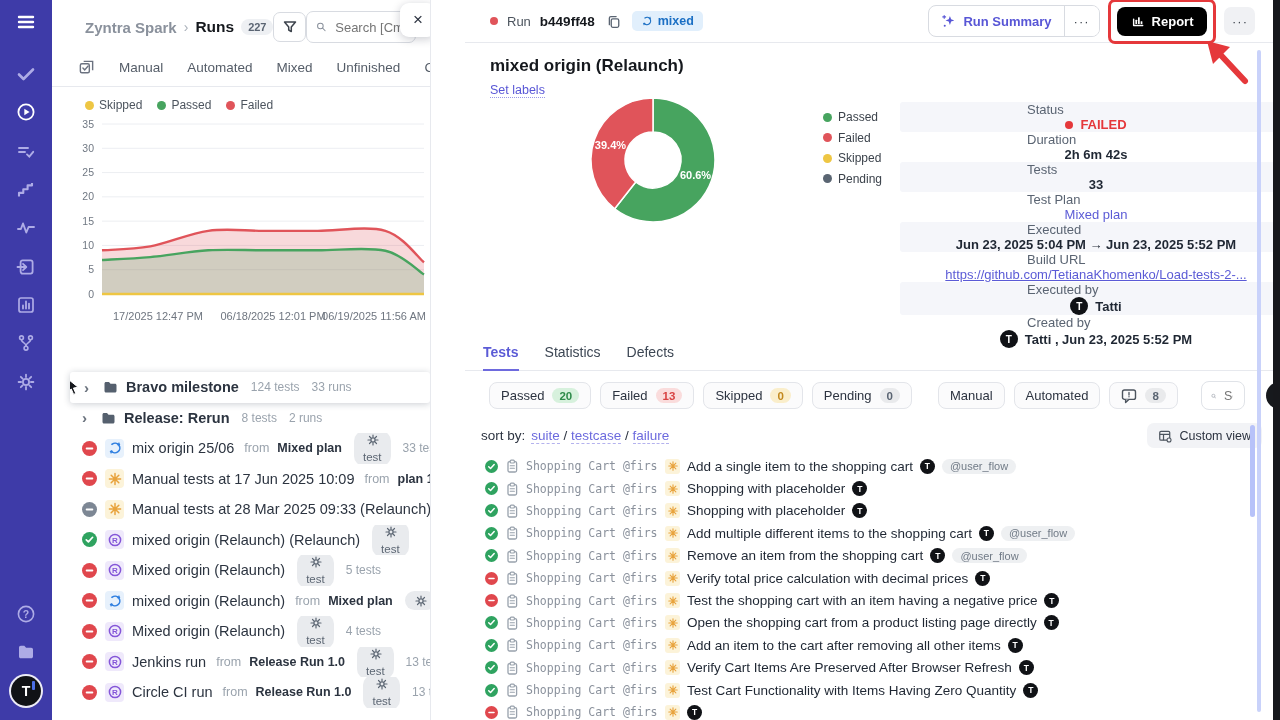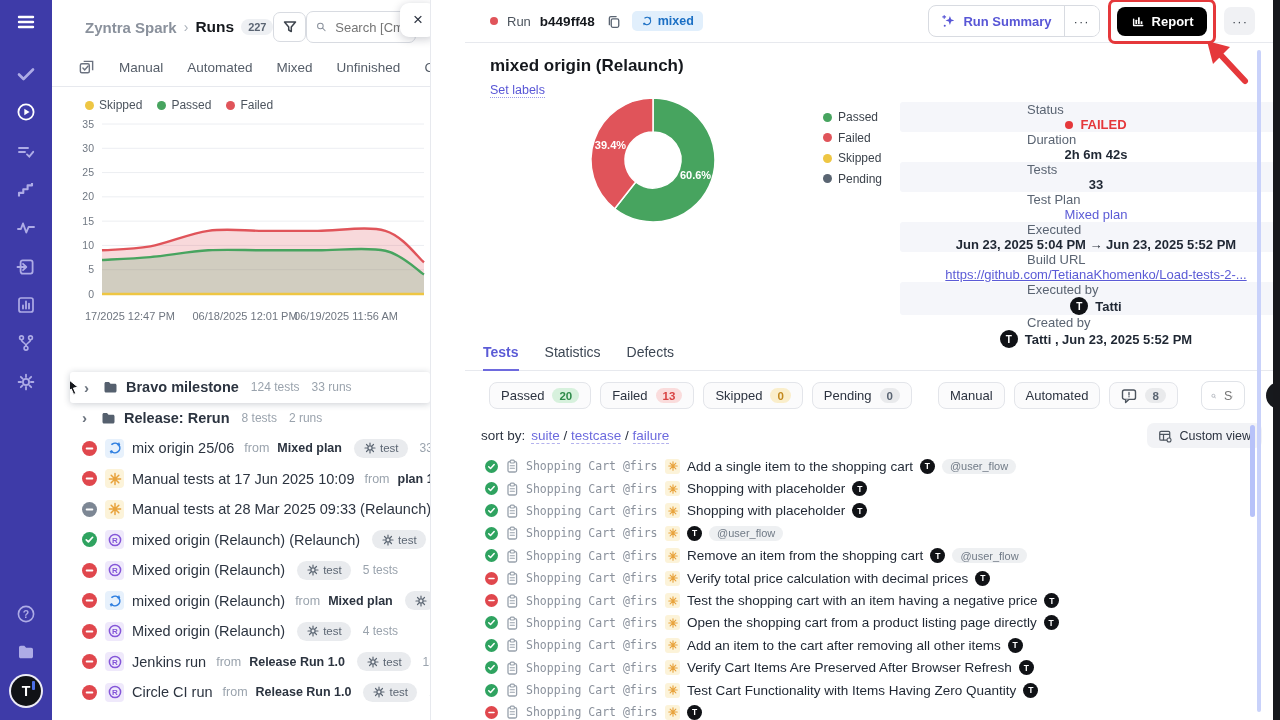--- a/index.html
+++ b/index.html
@@ -25,32 +25,32 @@
   .iconbtn{width:33px;height:30px;border:1px solid #d8dbe1;border-radius:7px;background:#fff;display:flex;align-items:center;justify-content:center;color:#3c434c;cursor:pointer;flex:none;}
   .lsearch{flex:1;min-width:0;height:30px;border:1px solid #d8dbe1;border-radius:7px;display:flex;align-items:center;gap:6px;padding:0 9px;color:#8a919c;overflow:hidden;}
   .lsearch input{border:none;outline:none;width:100%;font-size:13px;color:#394049;font-family:inherit;background:transparent;}
   .float-close{position:absolute;right:-6px;top:3px;width:36px;height:34px;background:#fff;border:none;border-radius:9px;box-shadow:0 2px 10px rgba(15,20,40,.22);font-size:17px;color:#2c3340;cursor:pointer;z-index:8;}
   .lp-tabs{display:flex;align-items:center;gap:24px;margin-top:12px;padding:0 14px 10px 26px;border-bottom:1px solid #e7e9ee;color:#555d68;font-size:13.5px;}
   .lp-tabs .t{cursor:pointer;white-space:nowrap;}
   .lp-legend{display:flex;gap:15px;padding:11px 0 0 33px;font-size:12px;color:#4c545e;}
   .lp-legend .li{display:flex;align-items:center;gap:5px;}
   .dot{width:9px;height:9px;border-radius:50%;display:inline-block;}
   .chart-wrap{position:relative;margin-top:2px;height:214px;}
-  .xlab{position:absolute;top:196px;font-size:11px;color:#6f7680;white-space:nowrap;}
+  .xlab{position:absolute;top:196px;font-size:11px;color:#6f7680;white-space:nowrap;margin-left:28px;}
 
   .runs-list{margin-top:44px;}
   .run-row{position:relative;display:flex;align-items:center;gap:8px;height:30.5px;padding-left:30px;font-size:14.5px;color:#2c3440;cursor:pointer;white-space:nowrap;overflow:hidden;}
   .run-row.hl{margin-left:18px;padding-left:14px;background:#fff;border-radius:3px;box-shadow:0 1px 7px rgba(20,30,55,.22);z-index:2;}
   .chev{color:#6a727d;font-size:15px;font-weight:bold;width:10px;}
   .rname{color:#2c3440;font-size:14.5px;}
   .rname.b{font-weight:600;}
   .rfrom{color:#9aa3ad;font-size:12.5px;margin-left:2px;}
   .rplan{color:#2c3440;font-size:12.5px;font-weight:bold;}
   .rmeta{color:#9aa3ad;font-size:12px;margin-left:4px;}
-  .tbadge{display:inline-flex;align-items:center;gap:4px;background:#e9ebee;color:#5c6673;font-size:11.5px;border-radius:10px;padding:2.5px 9px;margin-left:4px;}
+  .tbadge{display:inline-flex;align-items:center;gap:4px;background:#e9ebee;color:#5c6673;font-size:11.5px;border-radius:10px;padding:2.5px 9px;margin-left:4px;flex-direction:column;}
   .sicon{flex:none;}
   .ticon{width:19px;height:19px;border-radius:4px;display:flex;align-items:center;justify-content:center;flex:none;}
   .ticon.sync{background:#e7f1fc;color:#2f7fe0;}
   .ticon.manual{background:#fcf3d9;color:#e8a33d;}
   .ticon.runner{background:#efe9fb;color:#8456d8;}
   .cursor-ptr{position:absolute;left:-4px;top:6px;z-index:3;}
 
   
   .rp{position:absolute;left:430px;top:0;width:842px;height:720px;background:#fff;z-index:3;padding-left:35px;}
   .rp-top{position:relative;display:flex;align-items:center;height:42px;border-bottom:1px solid #e7e9ee;padding:0 22px 0 25px;gap:9px;}
@@ -783,20 +783,21 @@
               <rect x="5.2" y="1.2" width="4.2" height="2.8" rx="1" fill="#fff" stroke="#98a1ac" stroke-width="1.2"></rect>
               <path d="M5.2 6.8h4.2M5.2 9.2h4.2" stroke="#98a1ac" stroke-width="1.1" stroke-linecap="round"></path>
             </svg>
           </span>
           <span class="suite">Shopping Cart @firs...</span>
           <span class="mi">
             <svg width="12" height="12" viewBox="0 0 16 16">
               <path d="M8 2.4v11.2M2.4 8h11.2M4.2 4.2l7.6 7.6M11.8 4.2L4.2 11.8" stroke="currentColor" stroke-width="1.5" stroke-linecap="round"></path>
             </svg>
           </span>
+          <span>Add multiple different items to the shopping cart</span>
           <span class="tav">T</span>
           <span class="tagchip">@user_flow</span>
         </div>
         <div class="trow">
           <span class="sicon">
             <svg width="13" height="13" viewBox="0 0 15 15">
               <circle cx="7.5" cy="7.5" r="7.5" fill="#2fa360"></circle>
               <path d="M4.3 7.8l2.1 2.1 4.2-4.6" fill="none" stroke="#fff" stroke-width="1.7" stroke-linecap="round" stroke-linejoin="round"></path>
             </svg>
           </span>

